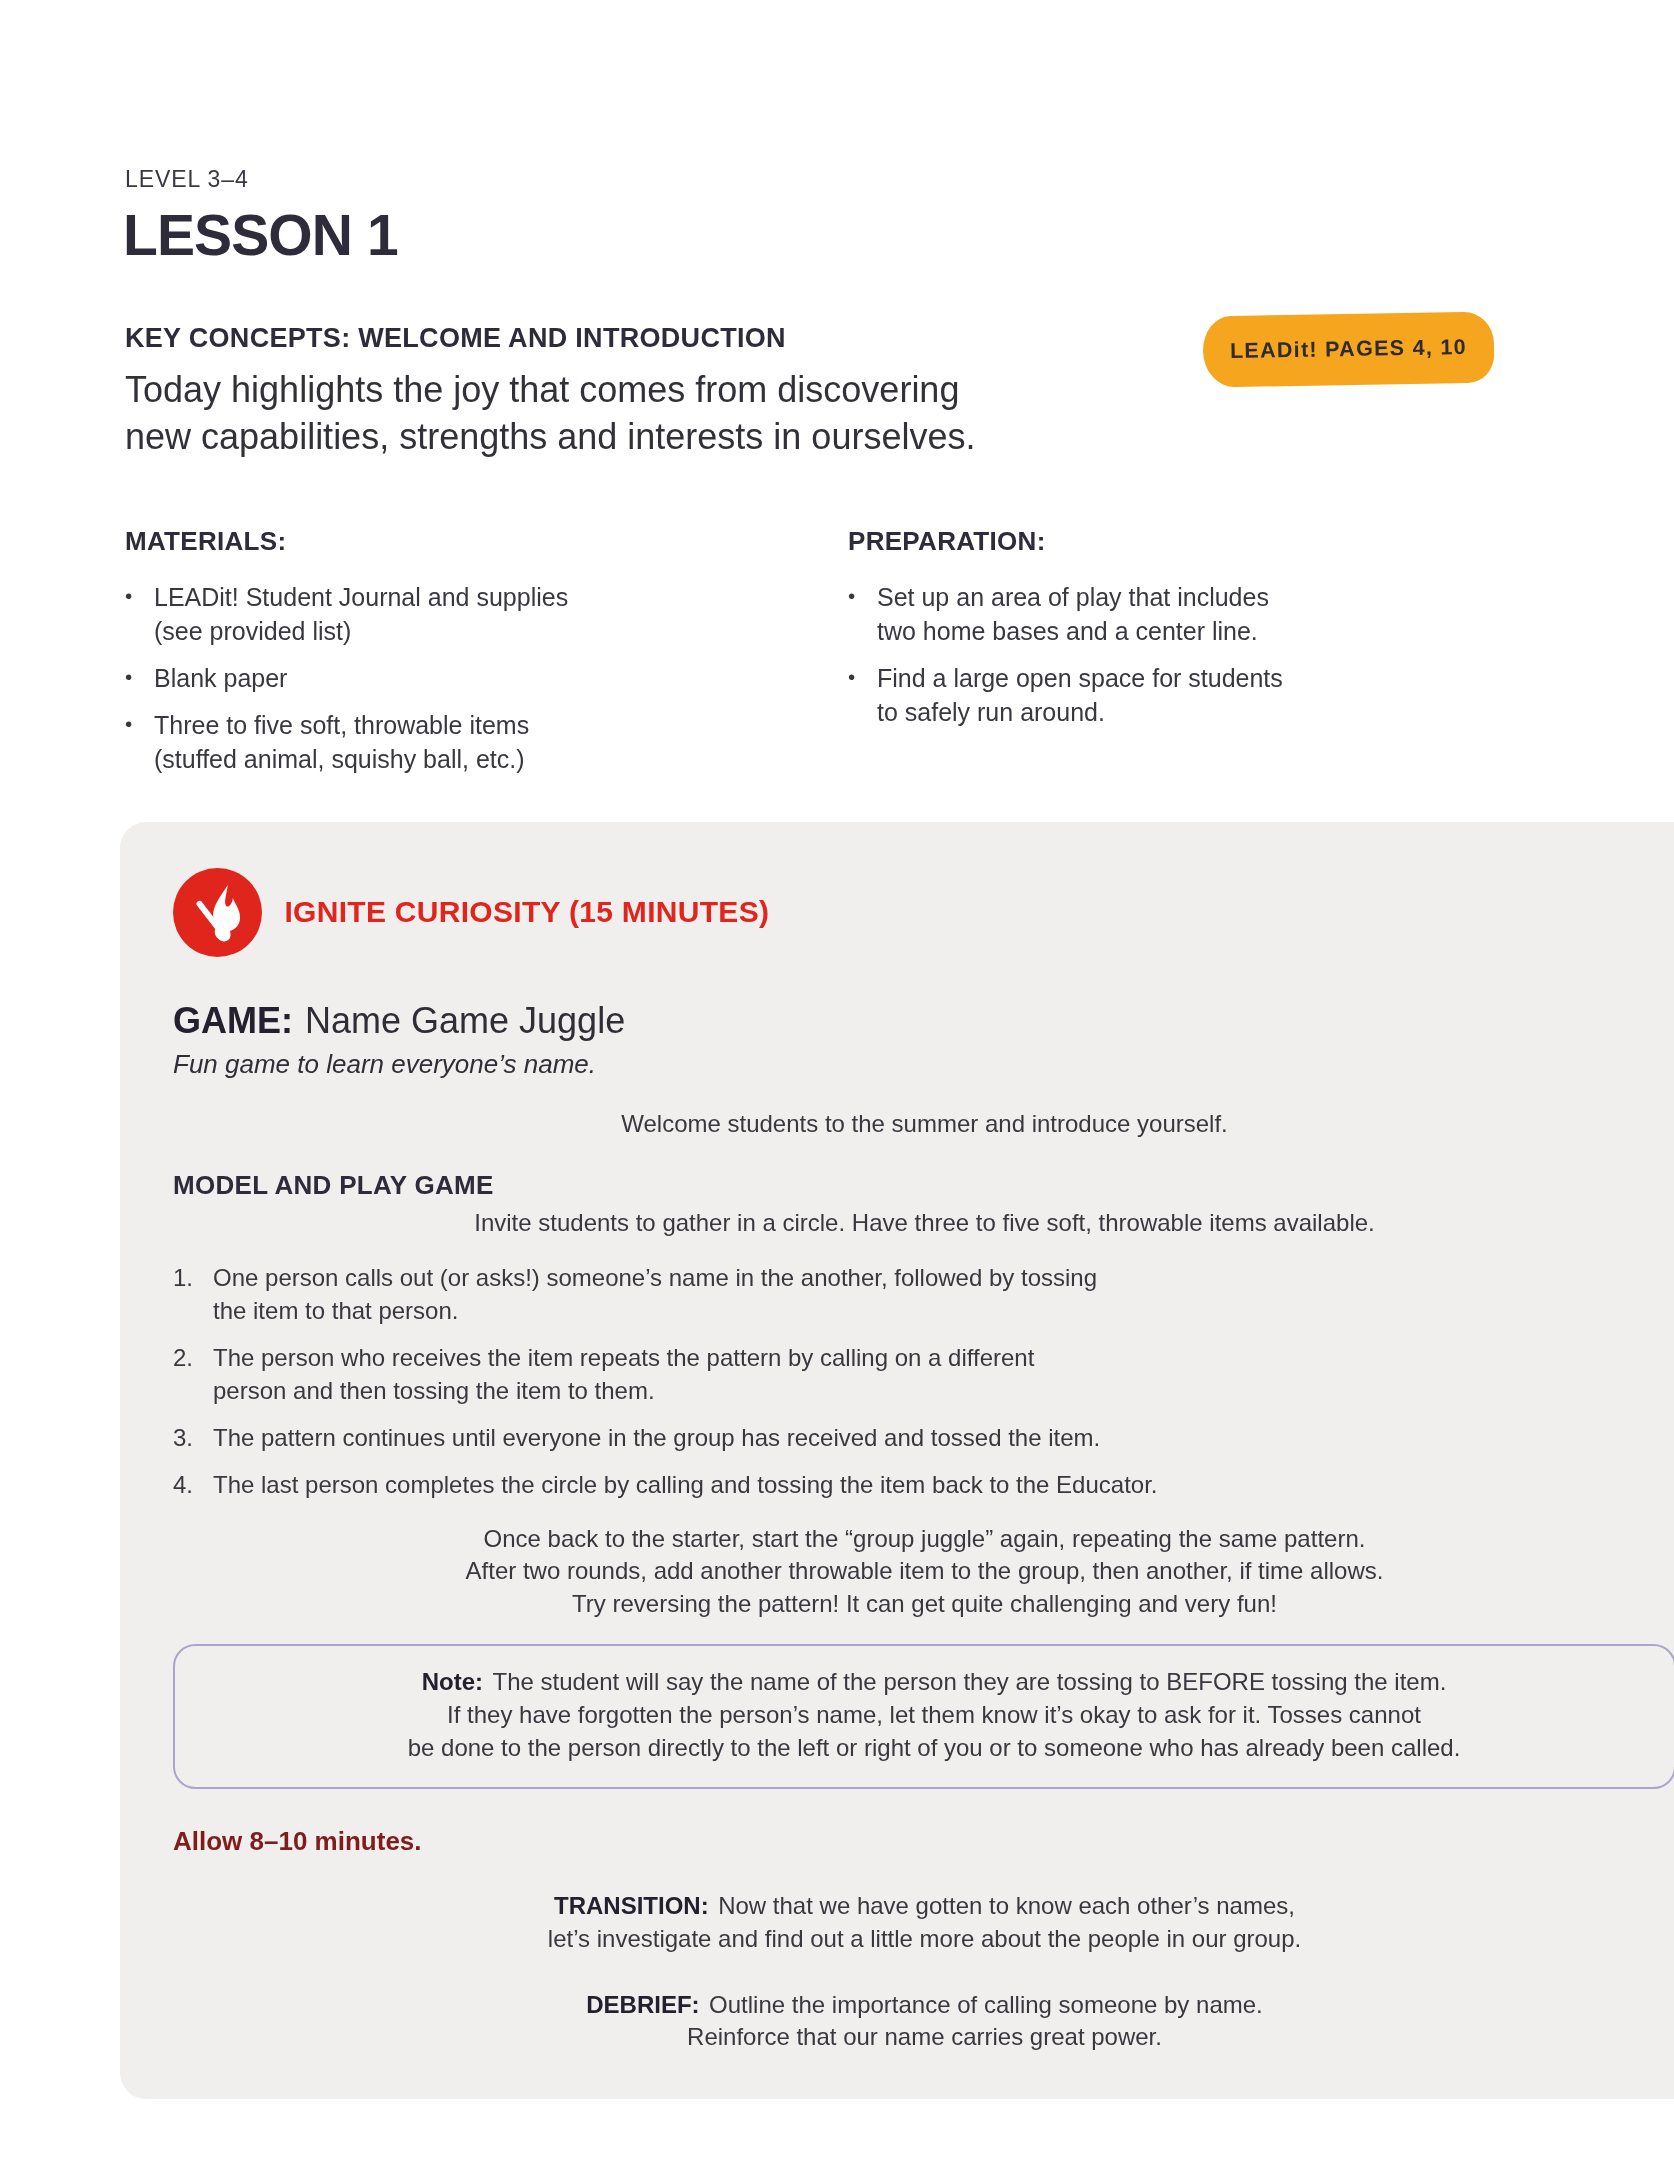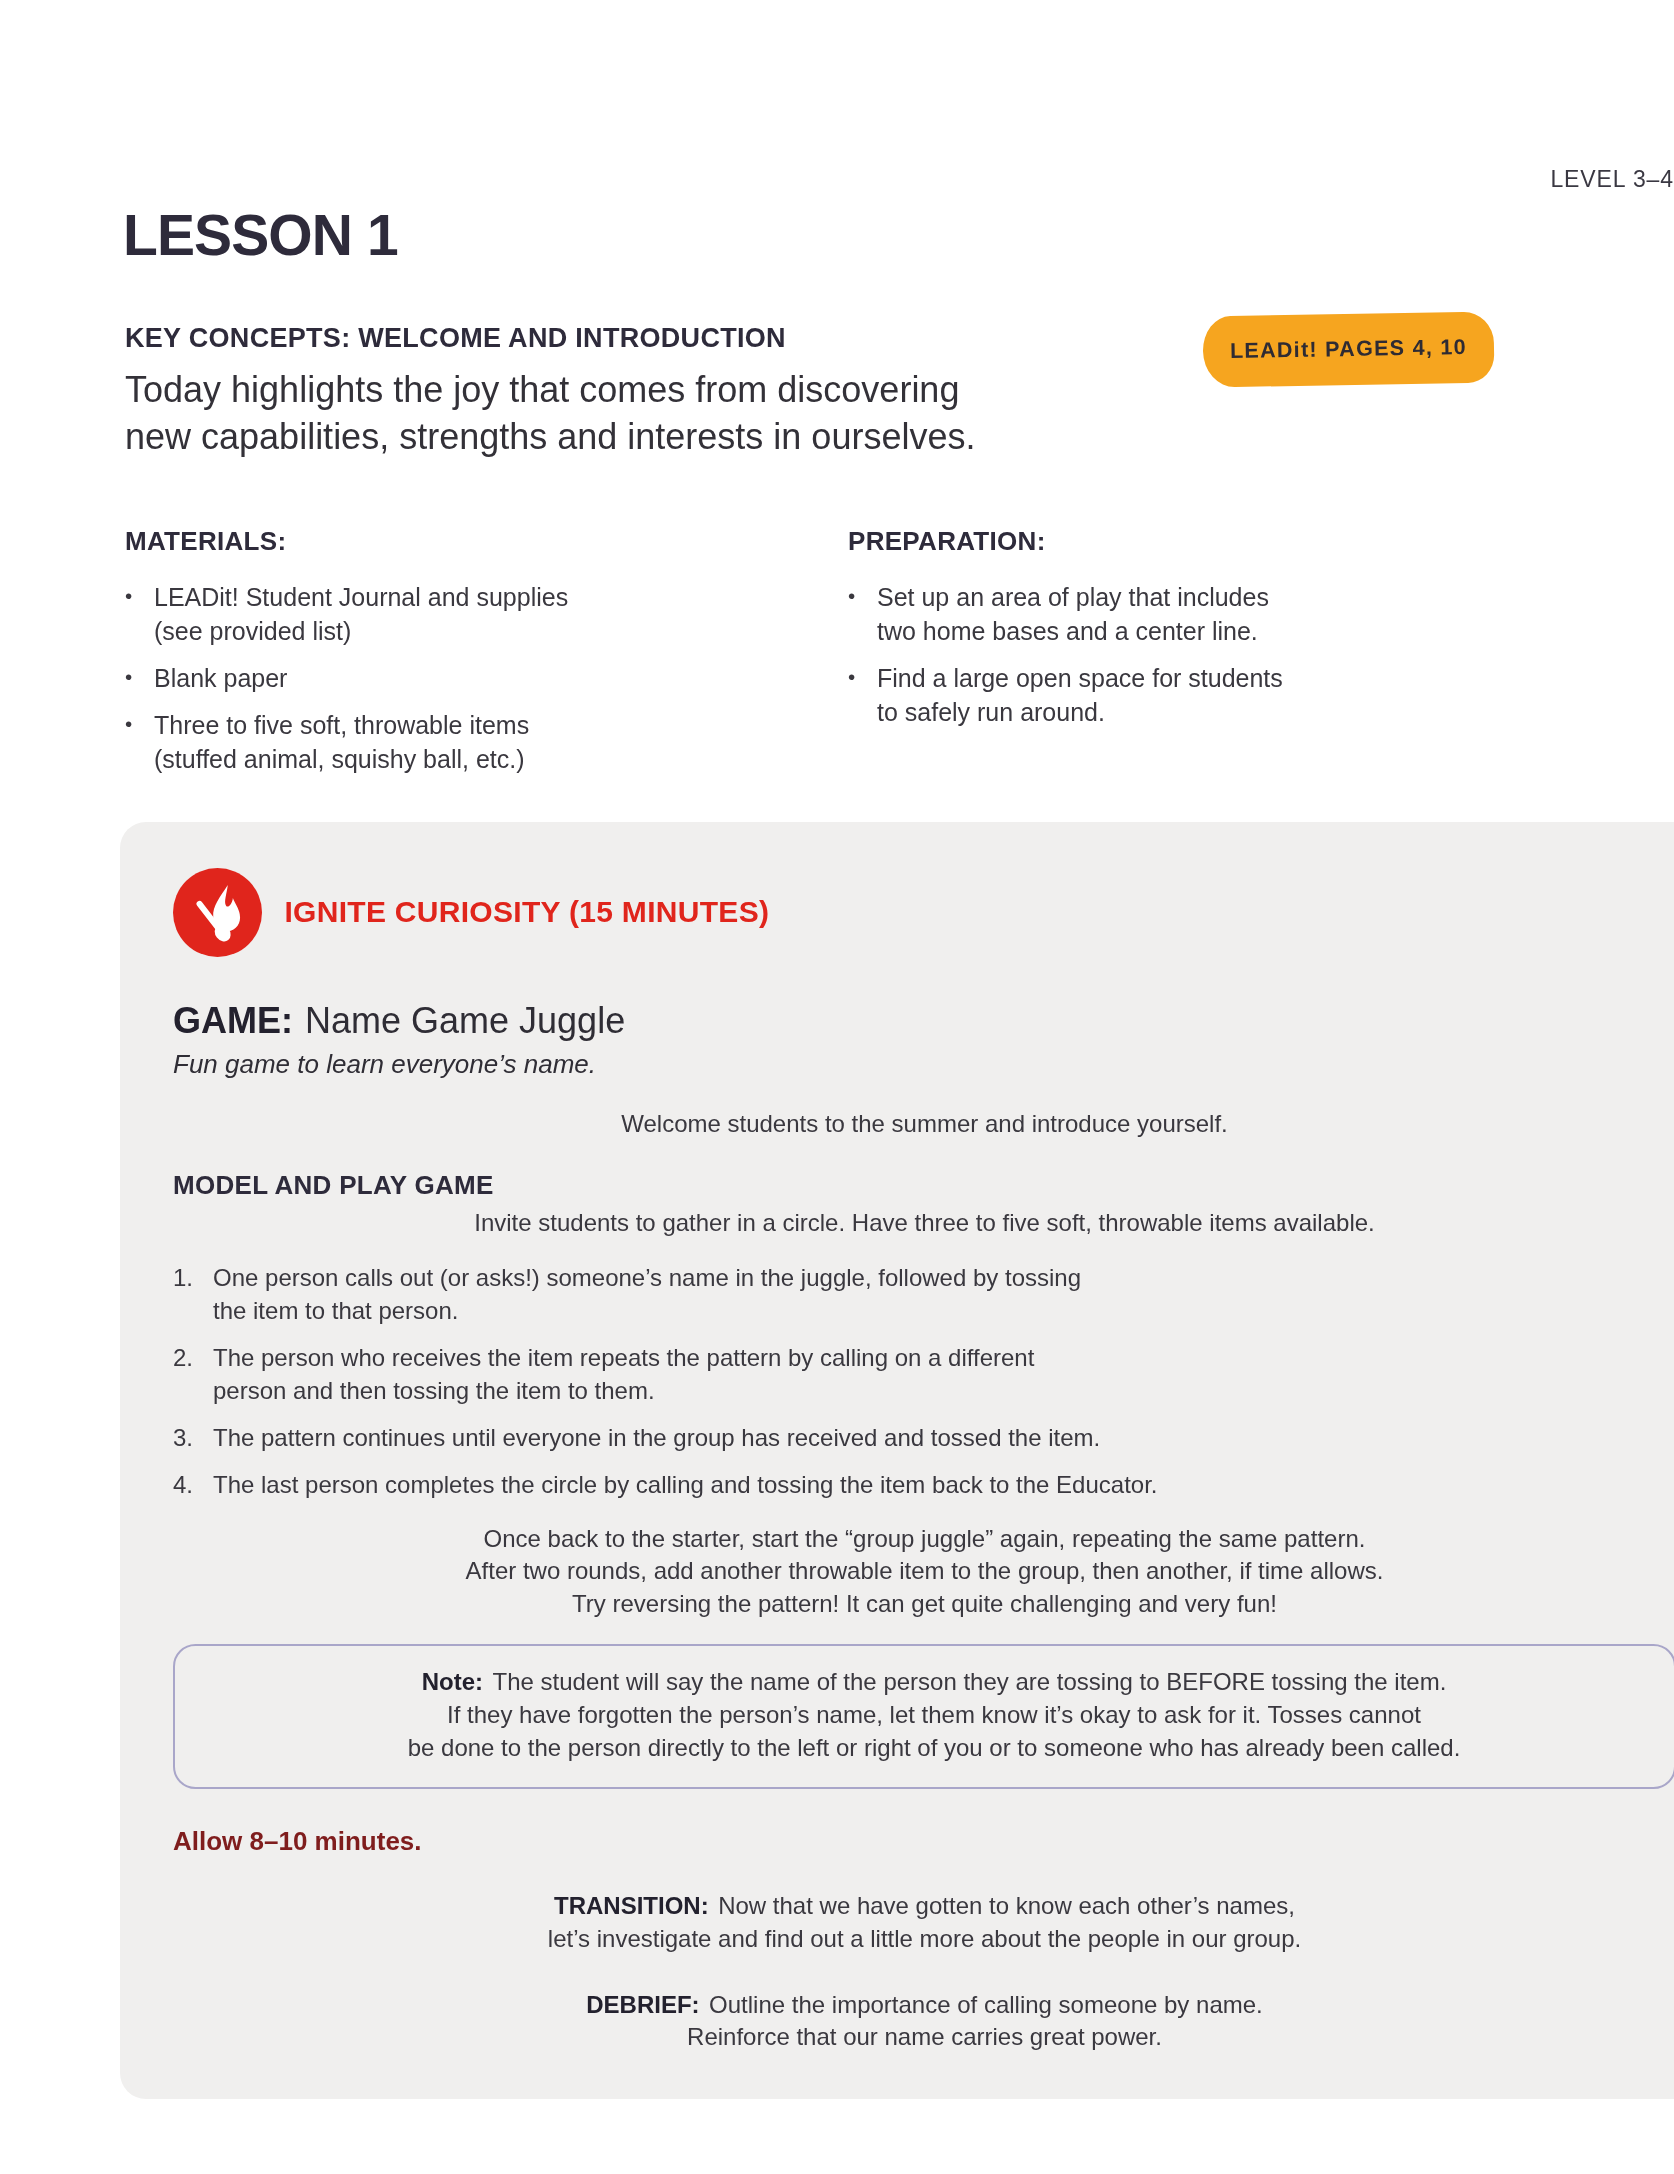--- a/index.html
+++ b/index.html
@@ -12,21 +12,20 @@
     -webkit-font-smoothing: antialiased;
   }
   .page { position: relative; width: 1674px; height: 2174px; }
 
   
   .level-label {
     margin: 166px 0 0 125px;
     font-size: 23px;
     letter-spacing: 0.9px;
     color: #3a3842;
-    text-align: right;
   }
   .lesson-title {
     margin: 8.6px 0 0 123px;
     font-size: 57px;
     font-weight: 700;
     letter-spacing: -0.9px;
     color: #2e2b3b;
   }
   .pages-badge {
     position: absolute;
@@ -224,21 +223,21 @@
     <div class="game-subtitle">Fun game to learn everyone’s name.</div>
 
     <p class="body-text welcome-text">Welcome students to the summer and introduce yourself.</p>
 
     <div class="model-heading">MODEL AND PLAY GAME</div>
     <p class="body-text model-intro">Invite students to gather in a circle. Have three to five soft, throwable items available.</p>
 
     <ol class="steps">
       <li>
           <span class="step-num">1.</span>
-          <span class="step-text">One person calls out (or asks!) someone’s name in the juggle, followed by tossing
+          <span class="step-text">One person calls out (or asks!) someone’s name in the another, followed by tossing
 the item to that person.</span>
         </li>
       <li>
           <span class="step-num">2.</span>
           <span class="step-text">The person who receives the item repeats the pattern by calling on a different
 person and then tossing the item to them.</span>
         </li>
       <li>
           <span class="step-num">3.</span>
           <span class="step-text">The pattern continues until everyone in the group has received and tossed the item.</span>

